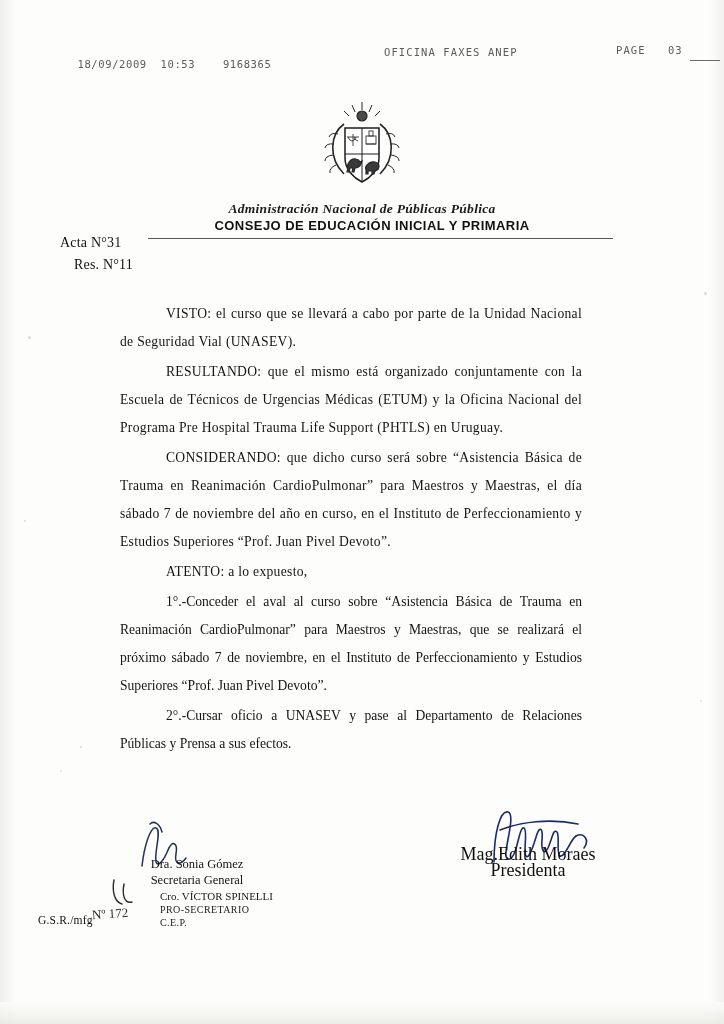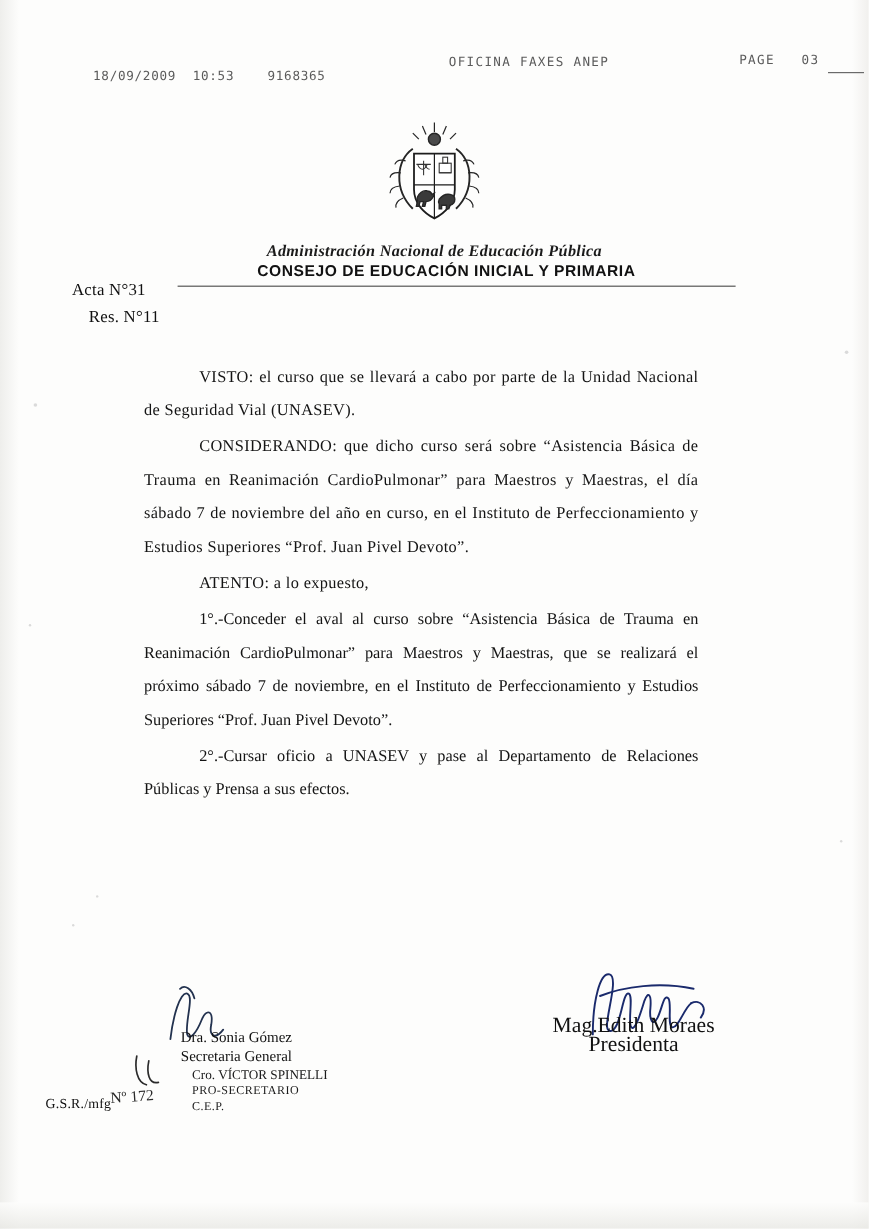--- a/index.html
+++ b/index.html
@@ -54,21 +54,21 @@
     letter-spacing: .6px;
     color: #5b5b5b;
   }
   .fax-datetime {
     position: absolute;
     left: 36px; top: 0;
     white-space: pre;
   }
   .fax-office {
     position: absolute;
-    left: 374px; top: 0;
+    left: 384px; top: 0;
     letter-spacing: 1.1px;
   }
   .fax-page {
     position: absolute;
     left: 616px; top: -2px;
     letter-spacing: 1.1px;
   }
   .fax-rule {
     position: absolute;
     left: 690px; top: 14px;
@@ -297,30 +297,31 @@
         </g>
 
         <g fill="#3a3a3a">
           <path d="M52 66 q4 -5 9 -4 q4 1 4 4 q0 4 -4 5 l-1 3 h-2 l0 -3 h-4 l0 3 h-2 l0 -4 q-1 -2 0 -4z"></path>
         </g>
       </g>
     </svg>
   </div>
 
   <div class="org-block">
-    <div class="org-line1">Administración Nacional de Educación Pública</div>
+    <div class="org-line1">Administración Nacional de Públicas Pública</div>
     <div class="org-line2">CONSEJO DE EDUCACIÓN INICIAL Y PRIMARIA</div>
   </div>
   <div class="org-underline long"></div>
 
   <div class="acta">Acta N°31</div>
   <div class="res">Res. N°11</div>
 
   <div class="doc-body">
     <p class="indent kw">VISTO: el curso que se llevará a cabo por parte de la Unidad Nacional de Seguridad Vial (UNASEV).</p>
+    <p class="indent kw">RESULTANDO: que el mismo está organizado conjuntamente con la Escuela de Técnicos de Urgencias Médicas (ETUM) y la Oficina Nacional del Programa Pre Hospital Trauma Life Support (PHTLS) en Uruguay.</p>
     <p class="indent kw">CONSIDERANDO: que dicho curso será sobre “Asistencia Básica de Trauma en Reanimación CardioPulmonar” para Maestros y Maestras, el día sábado 7 de noviembre del año en curso, en el Instituto de Perfeccionamiento y Estudios Superiores “Prof. Juan Pivel Devoto”.</p>
     <p class="indent kw">ATENTO: a lo expuesto,</p>
     <p class="indent">1°.-Conceder el aval al curso sobre “Asistencia Básica de Trauma en Reanimación CardioPulmonar” para Maestros y Maestras, que se realizará el próximo sábado 7 de noviembre, en el Instituto de Perfeccionamiento y Estudios Superiores “Prof. Juan Pivel Devoto”.</p>
     <p class="indent">2°.-Cursar oficio a UNASEV y pase al Departamento de Relaciones Públicas y Prensa a sus efectos.</p>
   </div>
 
   <div class="scrawl" style="left:480px; top:800px;">
     <svg width="150" height="70" viewBox="0 0 150 70">
       <g fill="none" stroke="#1a2a6c" stroke-width="1.6" stroke-linecap="round">
         <path d="M14 62 C14 34, 20 10, 28 12 C35 14, 27 40, 26 52 C25 60, 30 62, 34 54 C38 46, 40 26, 44 28 C48 30, 43 52, 46 56 C49 60, 54 44, 57 34 C60 26, 63 28, 62 40 C61 50, 64 56, 68 48 C72 40, 73 28, 77 32 C80 36, 76 54, 80 56 C85 58, 90 40, 96 36"></path>

